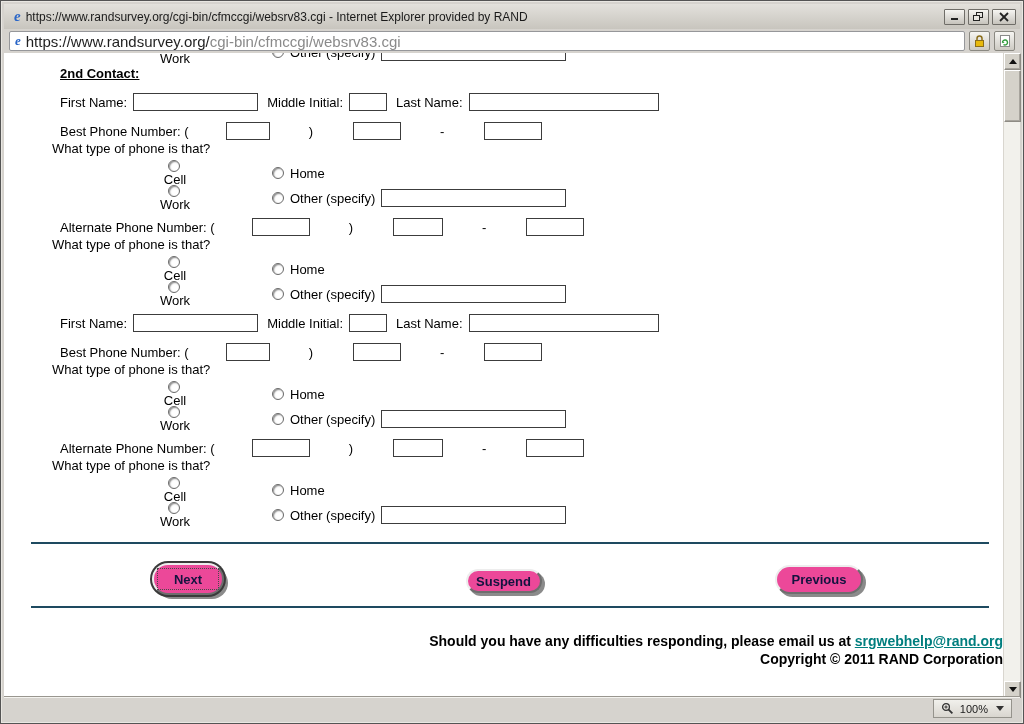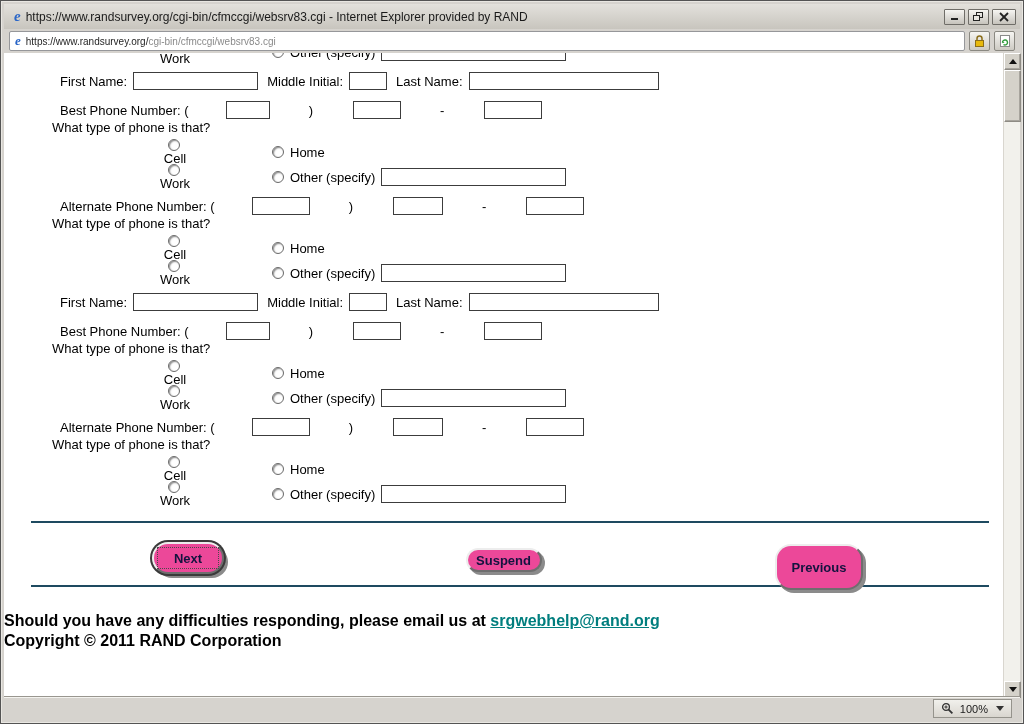--- a/index.html
+++ b/index.html
@@ -31,21 +31,21 @@
   
   .addressbar {
     position:absolute; left:3px; top:28px; right:3px; height:24px;
     display:flex; align-items:center; padding:0 5px; gap:4px;
   }
   .url-field {
     flex:1; height:20px; background:#fff; border:1px solid #96979a; border-radius:2px;
     display:flex; align-items:center; padding:0 5px; gap:5px; overflow:hidden;
   }
   .url-field .ie-logo { font-size:13px; margin:0; }
-  .url-text { font-size:10px; white-space:nowrap; }
+  .url-text { font-size:15px; white-space:nowrap; }
   .url-domain { color:#1f1f1f; }
   .url-path { color:#8a8a8a; }
   .abtn {
     width:21px; height:20px; background:linear-gradient(#f6f5f2,#cdcac3);
     border:1px solid #8a8881; border-radius:2px;
     display:flex; align-items:center; justify-content:center;
   }
 
   
   .viewport {
@@ -104,23 +104,23 @@
     border-top:2px solid #ededed; border-left:2px solid #ededed;
     border-right:2px solid #6e6e6e; border-bottom:2px solid #6e6e6e;
     box-shadow:3px 3px 0 #8b8b8b;
     font:bold 13px "Liberation Sans", sans-serif; color:#13133f;
     display:flex; align-items:center; justify-content:center; cursor:default;border-radius:16px;
   }
   .btn-next { left:148px; top:0; width:72px; height:32px;
     box-shadow:0 0 0 2px #3a3a3a, 4px 4px 0 #8b8b8b; }
   .btn-next::after { content:""; position:absolute; inset:3px; border:1px dotted #4a4a4a; }
   .btn-suspend { left:50%; transform:translateX(-50%); top:6px; width:76px; height:24px; }
-  .btn-previous { right:140px; top:2px; width:88px; height:46px; }
-
-  .footer { margin-top:25px; text-align:left; font-size:16px; font-weight:bold; }
+  .btn-previous { right:140px; top:2px; width:88px; height:29px; }
+
+  .footer { margin-top:25px; text-align:right; font-size:14px; font-weight:bold; }
   .footer-line2 { margin-top:2px; }
   .email { color:#007e7e; text-decoration:underline; cursor:pointer; }
 
   
   .scrollbar {
     width:17px; height:645px; background:#f2f1ec;
     border-left:1px solid #d9d6cf; display:flex; flex-direction:column;
   }
   .sb-btn {
     width:17px; height:17px; background:#d5d2ca;
@@ -209,20 +209,21 @@
           <span class="rlabel">Work</span>
         </span>
         <span class="rgroup">
           <span class="radio"></span>
           <span class="rlabel">Other (specify)</span>
           <input class="ti w185" style="">
         </span>
       </div>
 
       <div>
+        <div class="section-heading">2nd Contact:</div>
 
         <div class="form-row name-row">
           <span class="lbl">First Name:</span>
           <input class="ti w125" style="">
           <span class="lbl">Middle Initial:</span>
           <input class="ti w38" style="">
           <span class="lbl">Last Name:</span>
           <input class="ti w190" style="">
         </div>
 

